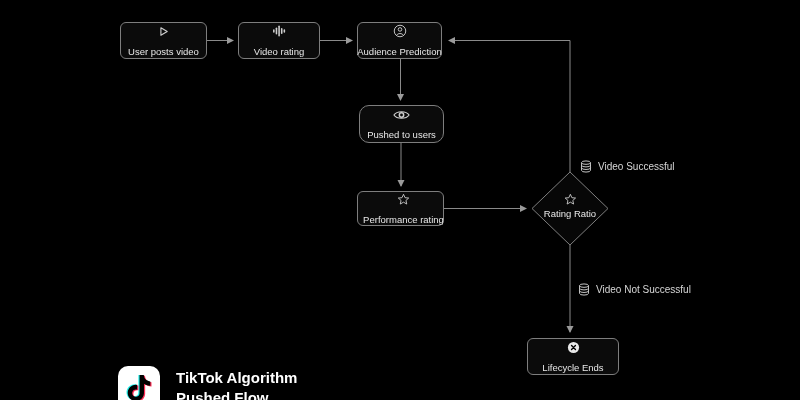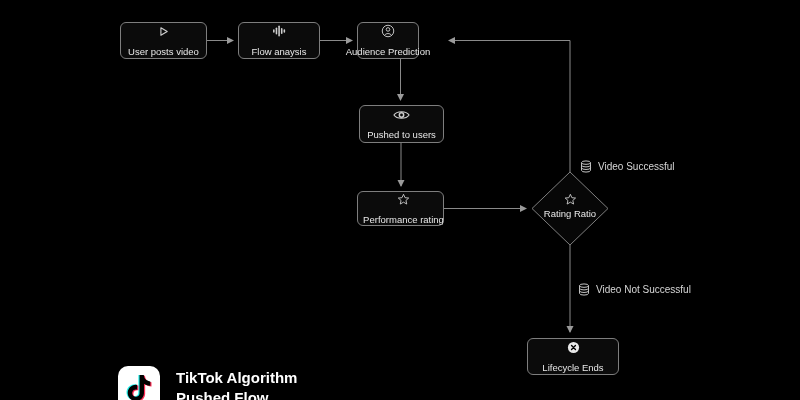--- a/index.html
+++ b/index.html
@@ -66,35 +66,35 @@
   <div class="node" style="left:238px;top:22px;width:82px;height:37px;">
     <span class="icon">
       <svg width="14" height="14" viewBox="0 0 16 16" fill="#cfcfcf">
         <rect x="1.2" y="6" width="1.8" height="4" rx="0.9"></rect>
         <rect x="4.2" y="4" width="1.8" height="8" rx="0.9"></rect>
         <rect x="7.2" y="1.8" width="1.8" height="12.4" rx="0.9"></rect>
         <rect x="10.2" y="4.6" width="1.8" height="6.8" rx="0.9"></rect>
         <rect x="13.2" y="6" width="1.8" height="4" rx="0.9"></rect>
       </svg>
     </span>
-    <span class="lbl">Flow anaysis</span>
+    <span class="lbl">Video rating</span>
   </div>
 
-  <div class="node" style="left:357px;top:22px;width:62px;height:37px;">
+  <div class="node" style="left:357px;top:22px;width:85px;height:37px;">
     <span class="icon">
       <svg width="14" height="14" viewBox="0 0 18 18" fill="none" stroke="#cfcfcf" stroke-width="1.2">
         <circle cx="9" cy="9" r="7.4"></circle>
         <circle cx="9" cy="7" r="2.3"></circle>
         <path d="M4.9,14.4 C5.8,11.6 12.2,11.6 13.1,14.4"></path>
       </svg>
     </span>
     <span class="lbl">Audience Prediction</span>
   </div>
 
-  <div class="node" style="left:359px;top:105px;width:85px;height:38px;">
+  <div class="node" style="left:359px;top:105px;width:85px;height:38px;border-radius:10px;">
     <span class="icon">
       <svg width="17" height="12" viewBox="0 0 18 12" fill="none" stroke="#cfcfcf" stroke-width="1.2">
         <path d="M1,6 C4,1.4 14,1.4 17,6 C14,10.6 4,10.6 1,6 Z"></path>
         <circle cx="9" cy="6" r="2.3" stroke-width="1.6"></circle>
       </svg>
     </span>
     <span class="lbl">Pushed to users</span>
   </div>
 
   <div class="node" style="left:357px;top:191px;width:87px;height:35px;padding-left:6px;">

